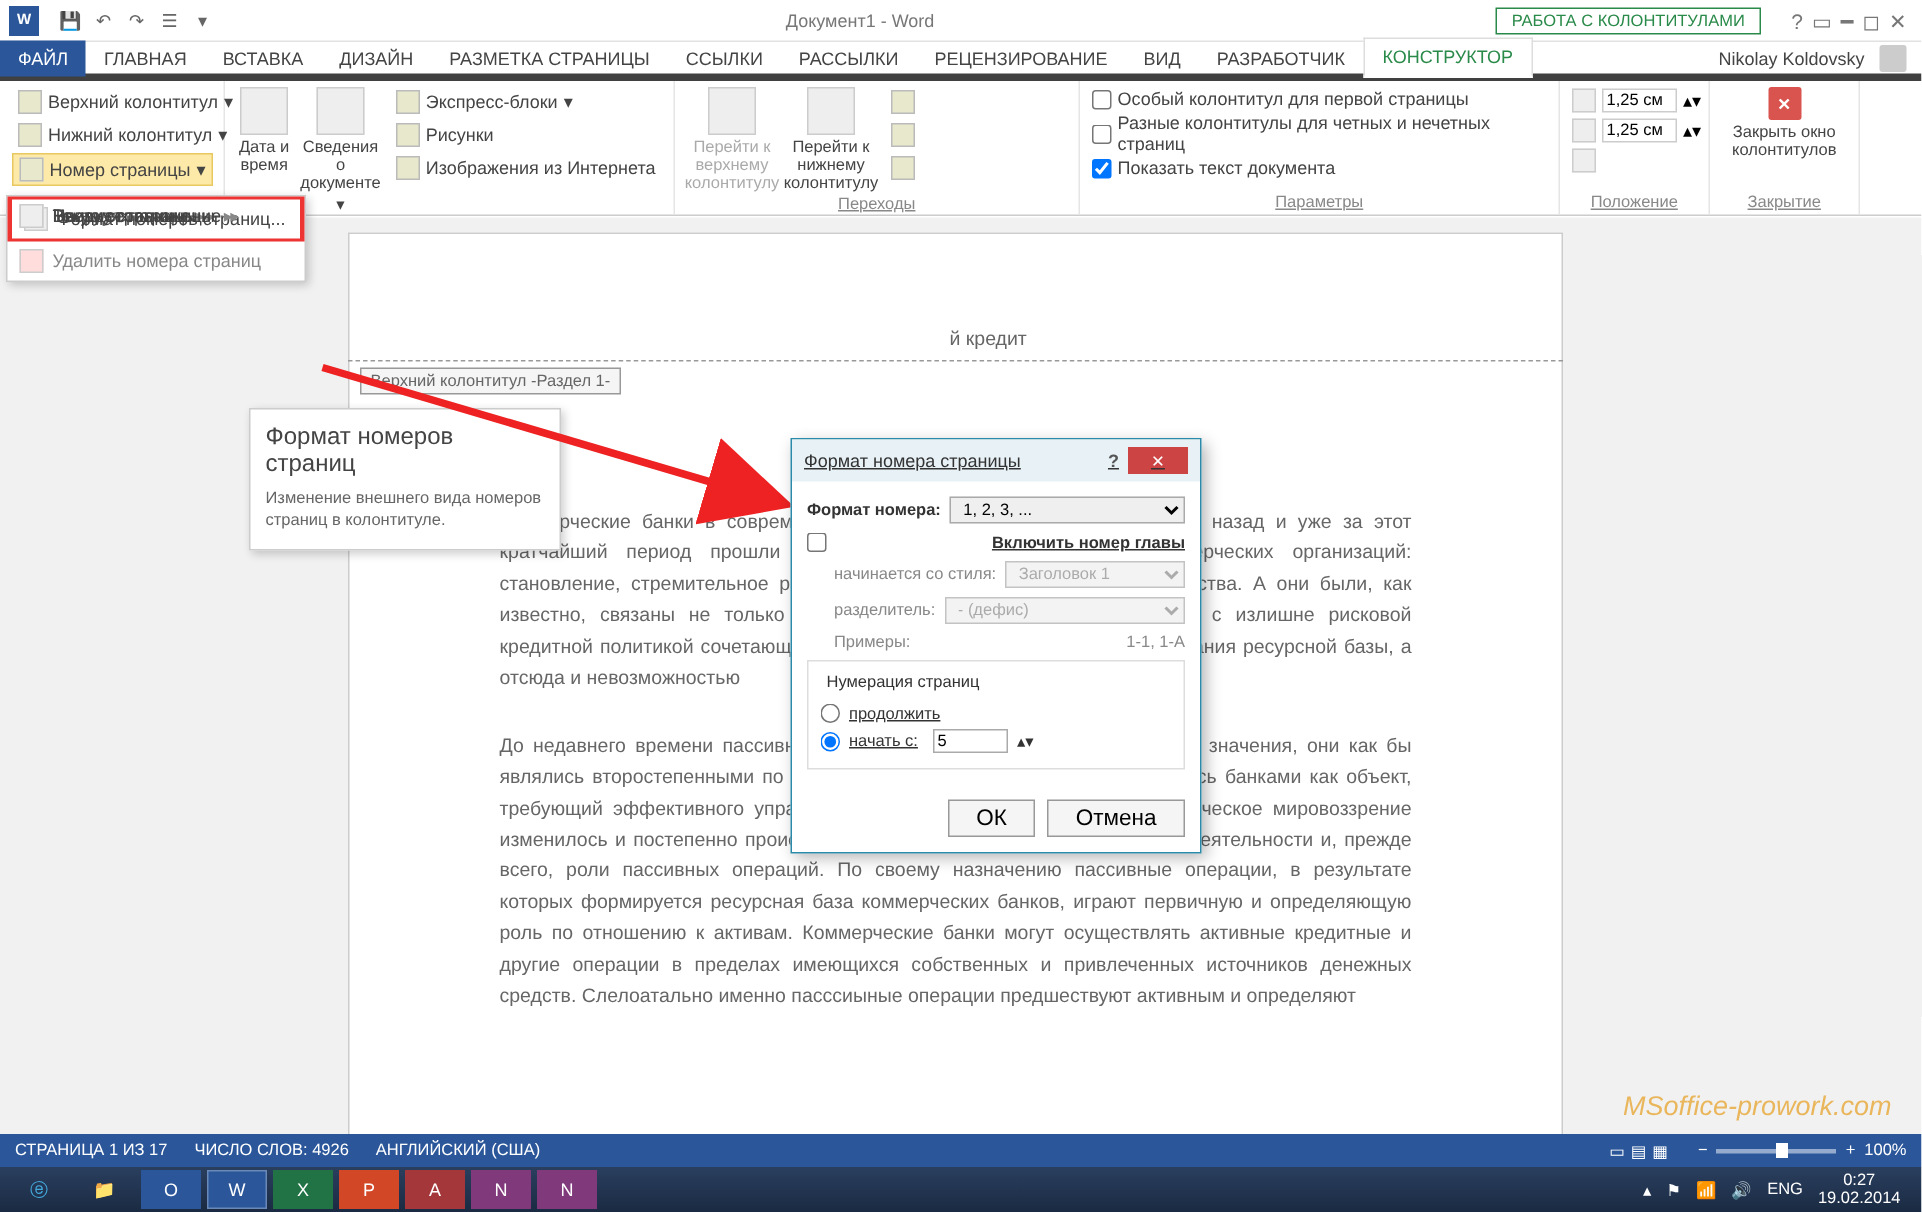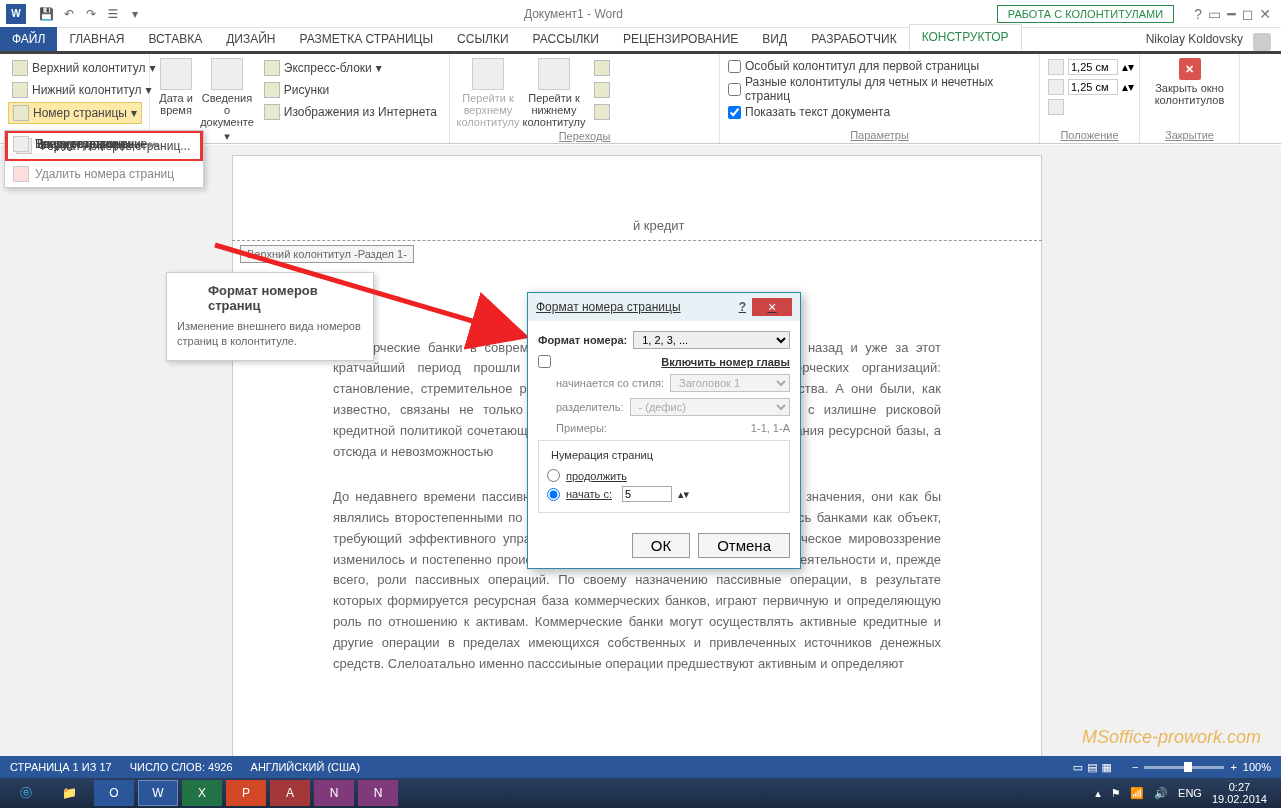--- a/index.html
+++ b/index.html
@@ -9,21 +9,21 @@
 .titlebar { height: 28px; background: #fff; display: flex; align-items: center; border-bottom: 1px solid #e1e1e1; }
 .titlebar .app-icon { width: 20px; height: 20px; background: #2b579a; margin: 0 6px; display:flex;align-items:center;justify-content:center;color:#fff;font-weight:bold;font-size:10px; }
 .titlebar .qat { display: flex; gap: 4px; padding: 0 6px; }
 .titlebar .qat span { width: 18px; height: 18px; display:flex;align-items:center;justify-content:center;color:#666;}
 .titlebar .center { flex: 1; text-align: center; color: #777; font-size: 12px; }
 .titlebar .tools-tab { background:#fff;border:1px solid #2a8a4a;color:#2a8a4a;padding:2px 10px;font-size:11px;margin-right:10px;}
 .titlebar .win-controls { display:flex; gap:6px; padding:0 10px; color:#777;}
 .titlebar .win-controls span{font-size:14px;}
 
 
-.tabs { height: 26px; display: flex; align-items:flex-end; padding-left:0; background:#fff; border-bottom:3px solid #404040;}
+.tabs { height: 26px; display: flex; align-items:center; padding-left:0; background:#fff; border-bottom:5px solid #404040;}
 .tabs .tab { padding: 5px 12px; font-size: 12px; color: #444; cursor: pointer; }
 .tabs .tab.file { background:#2b579a; color:#fff; }
 .tabs .tab.active { color:#2a8a4a; border-bottom:2px solid #fff; background:#fff; border-top:1px solid #ddd;border-left:1px solid #ddd;border-right:1px solid #ddd;}
 .tabs .tab.context { color:#2a8a4a;}
 .tabs .spacer{flex:1;}
 .tabs .user { color:#444; padding:5px 10px; font-size:12px;}
 .tabs .avatar { width:18px;height:18px;background:#ccc;border-radius:2px;margin-right:10px;}
 
 
 .ribbon { height: 90px; background:#fff; border-bottom:1px solid #ccc; display:flex; }
@@ -45,21 +45,21 @@
 
 .dropdown { position:absolute; left:4px; top:130px; width:200px; background:#fff; border:1px solid #ccc; box-shadow:2px 2px 6px rgba(0,0,0,.2); z-index:50;}
 .dropdown .item { display:flex; align-items:center; padding:5px 8px; font-size:12px; color:#444; gap:6px;}
 .dropdown .item .ico{width:16px;height:16px;background:#eee;border:1px solid #ccc;}
 .dropdown .item.arrow::after{content:"▸";margin-left:auto;color:#888;}
 .dropdown .item.highlight{border:2px solid #e33;border-left-width:3px;border-right-width:3px;}
 .dropdown .item.del{color:#888;}
 
 
 .tooltip { position:absolute; left:166px; top:272px; width:208px; background:#fff; border:1px solid #ccc; box-shadow:2px 2px 6px rgba(0,0,0,.2); padding:10px; z-index:49;}
-.tooltip .tt-title{font-weight:bold;font-size:13px;color:#444;margin-bottom:6px;margin-left:31px;}
+.tooltip .tt-title{font-weight:normal;font-size:16px;color:#444;margin-bottom:6px;}
 .tooltip .tt-body{font-size:11px;color:#666;line-height:1.4;}
 
 
 .doc-area { position:absolute; left:0; top:145px; right:0; bottom:48px; background:#f1f1f1; overflow:hidden;}
 .page { position:absolute; left:232px; top:10px; width:810px; background:#fff; border:1px solid #ccc; padding:60px 100px 40px; min-height:800px;}
 .header-tab{position:absolute;left:240px;top:245px;border:1px solid #999;background:#f5f5f5;padding:2px 6px;font-size:11px;color:#666;z-index:30;}
 .header-line{position:absolute;left:232px;top:240px;width:810px;border-top:1px dashed #999;z-index:29;}
 .doc-text{color:#666;font-size:13px;line-height:1.6;}
 .doc-text .hdr-title{margin-bottom:60px;}
 .doc-text p{margin:0 0 4px;text-align:justify;}

